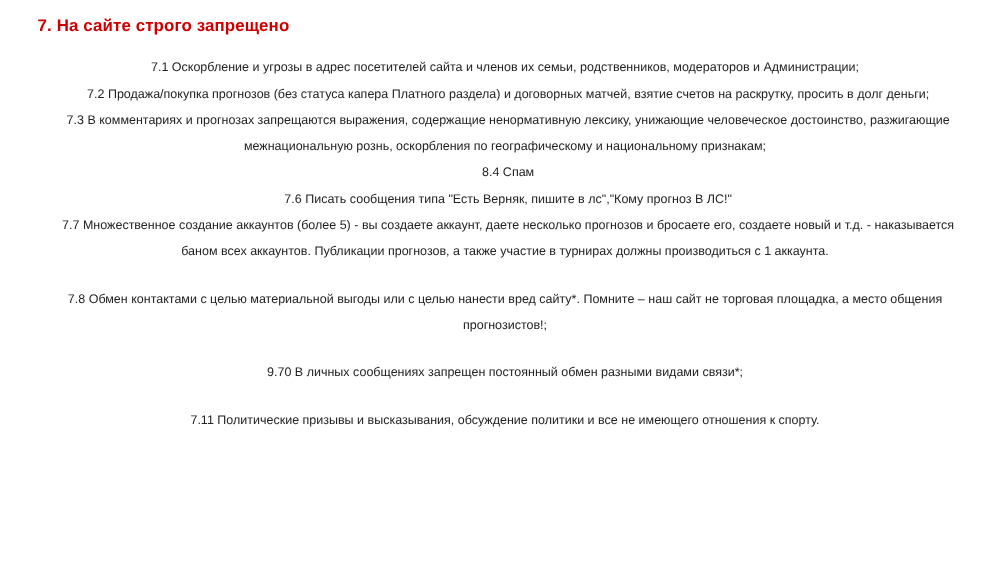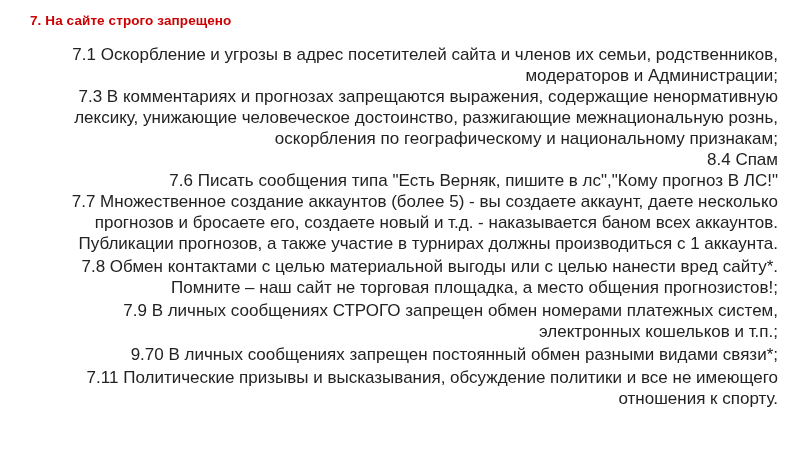--- a/index.html
+++ b/index.html
@@ -29,49 +29,49 @@
     line-height: 18px;
     margin: 0 0 14px 0;
     letter-spacing: 0.1px;
   }
   .rules {
     margin: 0;
     padding: 0;
     list-style: none;
   }
   .rule {
-    font-size: 17px;
+    font-size: 10px;
     line-height: 21px;
     color: #222222;
     margin: 0;
     padding: 0;
-    text-align: right;
+    text-align: center;
   }
   .rule.indent {
     text-indent: 5px;
   }
   .rule.spaced {
-    margin-top: 2px;
+    margin-top: 17px;
   }
   .rule.first {
     margin-top: 0;
   }
   .rule .num {
     white-space: nowrap;
   }
 </style>
 </head>
 <body>
 
 <div class="page">
   <h2 class="section-title">7. На сайте строго запрещено</h2>
   <div class="rules">
       <p class="rule first"><span class="num">7.1</span> <span>Оскорбление и угрозы в адрес посетителей сайта и членов их семьи, родственников, модераторов и Администрации;</span></p>
+      <p class="rule indent"><span class="num">7.2</span> <span>Продажа/покупка прогнозов (без статуса капера Платного раздела)  и договорных матчей, взятие счетов на раскрутку, просить в долг деньги;</span></p>
       <p class="rule indent"><span class="num">7.3</span> <span>В комментариях и прогнозах запрещаются выражения, содержащие ненормативную лексику, унижающие человеческое достоинство, разжигающие межнациональную рознь, оскорбления по географическому и национальному признакам;</span></p>
       <p class="rule indent"><span class="num">8.4</span> <span>Спам</span></p>
       <p class="rule indent"><span class="num">7.6</span> <span>Писать сообщения типа "Есть Верняк, пишите в лс","Кому прогноз В ЛС!"</span></p>
       <p class="rule indent"><span class="num">7.7</span> <span>Множественное создание аккаунтов (более 5) - вы создаете аккаунт, даете несколько прогнозов и бросаете его, создаете новый и т.д. - наказывается баном всех аккаунтов. Публикации прогнозов, а также участие в турнирах должны производиться с 1 аккаунта.</span></p>
       <p class="rule spaced"><span class="num">7.8</span> <span>Обмен контактами с целью материальной выгоды или с целью нанести вред сайту*. Помните – наш сайт не торговая площадка, а место общения прогнозистов!;</span></p>
-      <p class="rule spaced"><span class="num">7.9</span> <span>В личных сообщениях СТРОГО запрещен обмен номерами платежных систем, электронных кошельков и т.п.;</span></p>
       <p class="rule spaced"><span class="num">9.70</span> <span>В личных сообщениях запрещен постоянный обмен разными видами связи*;</span></p>
       <p class="rule spaced"><span class="num">7.11</span> <span>Политические призывы и высказывания, обсуждение политики и все не имеющего отношения к спорту.</span></p>
     </div>
 </div>
 
 </body></html>

